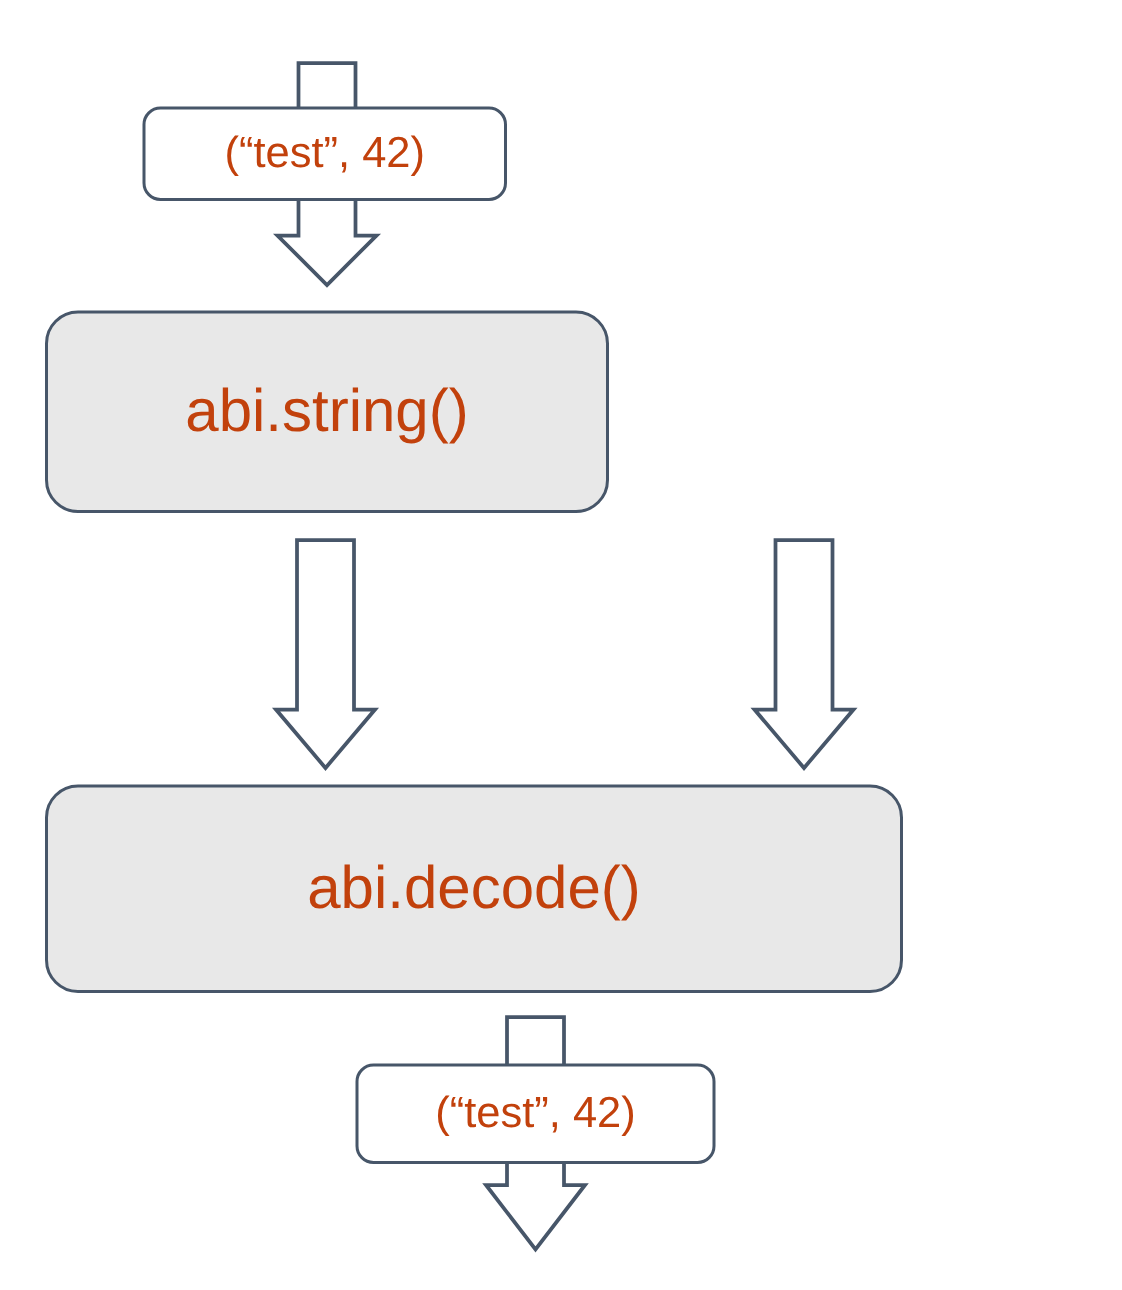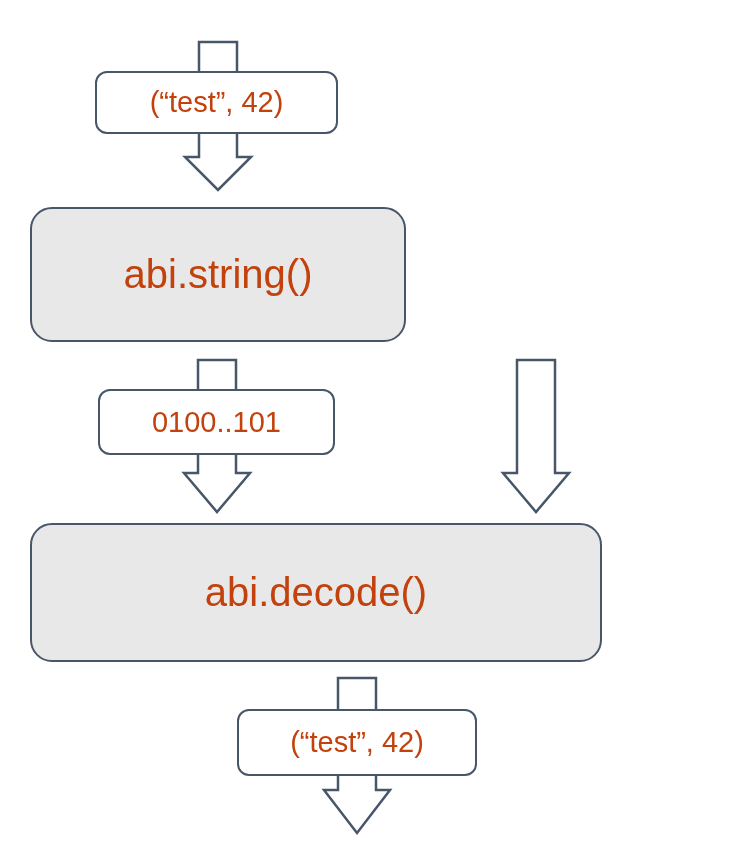--- a/index.html
+++ b/index.html
@@ -65,23 +65,20 @@
   </svg>
 
   <div class="node node-label" style="left:95px; top:71px; width:243px; height:63px;">
     <span>(“test”, 42)</span>
   </div>
 
   <div class="node node-process" style="left:30px; top:207px; width:376px; height:135px;">
     <span>abi.string()</span>
   </div>
 
-  <div class="node node-label" style="left:98px; top:389px; width:237px; height:66px;">
-    <span>0100..101</span>
-  </div>
 
 
   <div class="node node-process" style="left:30px; top:523px; width:572px; height:139px;">
     <span>abi.decode()</span>
   </div>
 
   <div class="node node-label" style="left:237px; top:709px; width:240px; height:67px;">
     <span>(“test”, 42)</span>
   </div>
 

